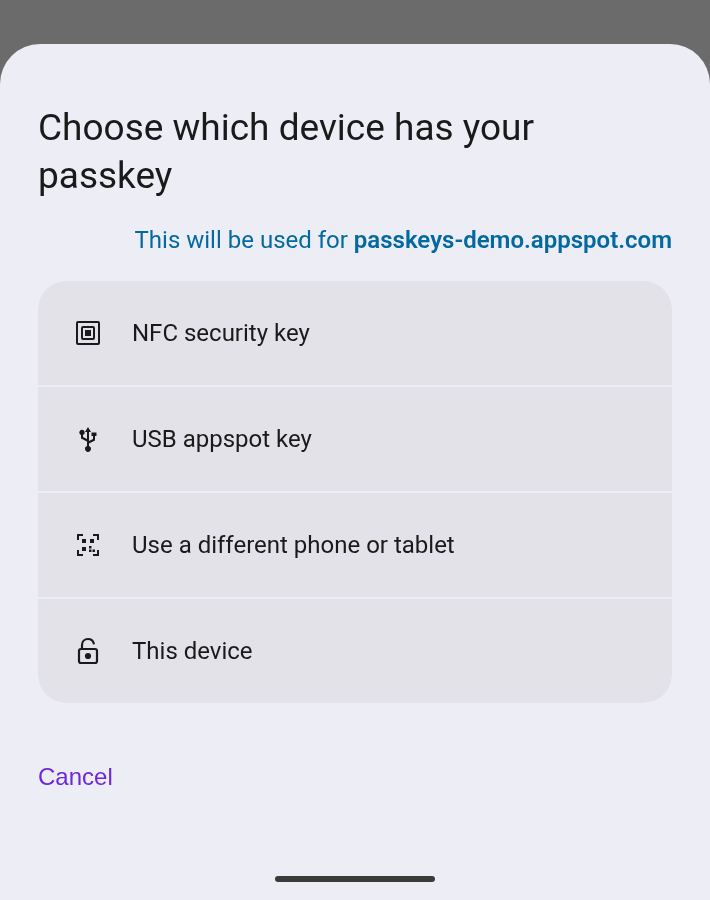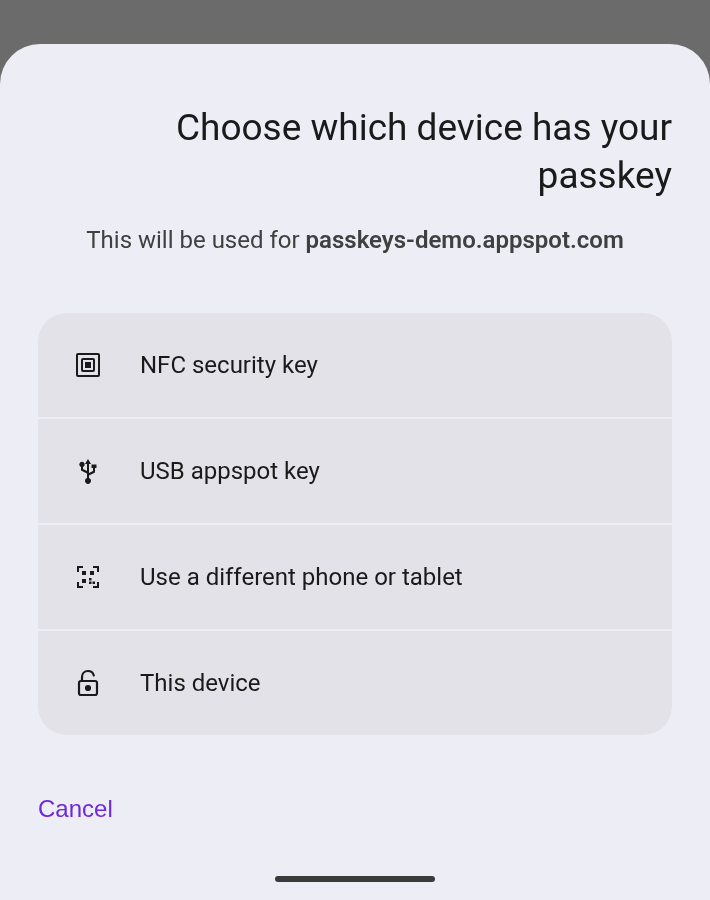--- a/index.html
+++ b/index.html
@@ -25,51 +25,50 @@
       bottom: 0;
       background: #edeef5;
       border-radius: 40px 40px 0 0;
       padding: 60px 38px 0 38px;
     }
     
     .title {
       font-size: 37px;
       font-weight: 400;
       color: #1a1a1a;
-      text-align: right;
+      text-align: left;
       line-height: 1.3;
       margin-bottom: 26px;
     }
     
     .subtitle {
       font-size: 24px;
-      color: #404040;
-      text-align: center;
-      margin-bottom: 59px;
+      color: #0369a1;
+      text-align: right;
+      margin-bottom: 27px;
       font-weight: 400;
     }
     
     .subtitle .domain {
       font-weight: 600;
     }
     
     .options {
       background: transparent;
       border-radius: 28px;
       overflow: hidden;
     }
     
     .option {
       display: flex;
       align-items: center;
       padding: 38px 36px;
       background: #e3e2e9;
       border-bottom: 2px solid #edeef5;
       cursor: pointer;
-      gap: 8px;
     }
     
     .option:first-child {
       border-radius: 28px 28px 0 0;
     }
     
     .option:last-child {
       border-radius: 0 0 28px 28px;
       border-bottom: none;
       text-align: right;

